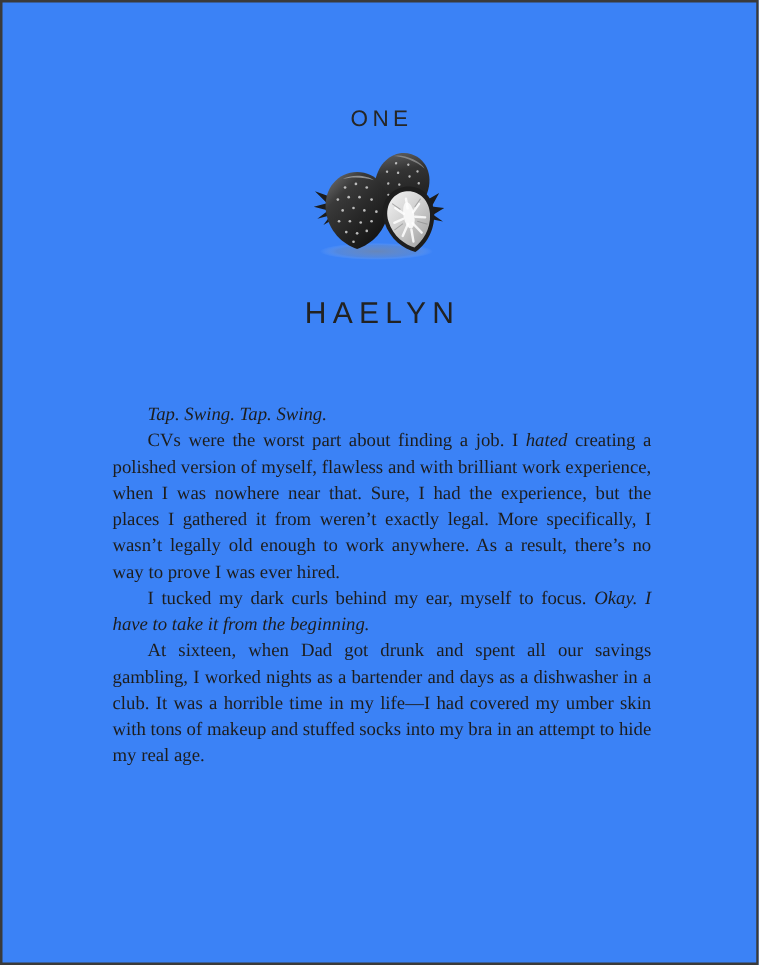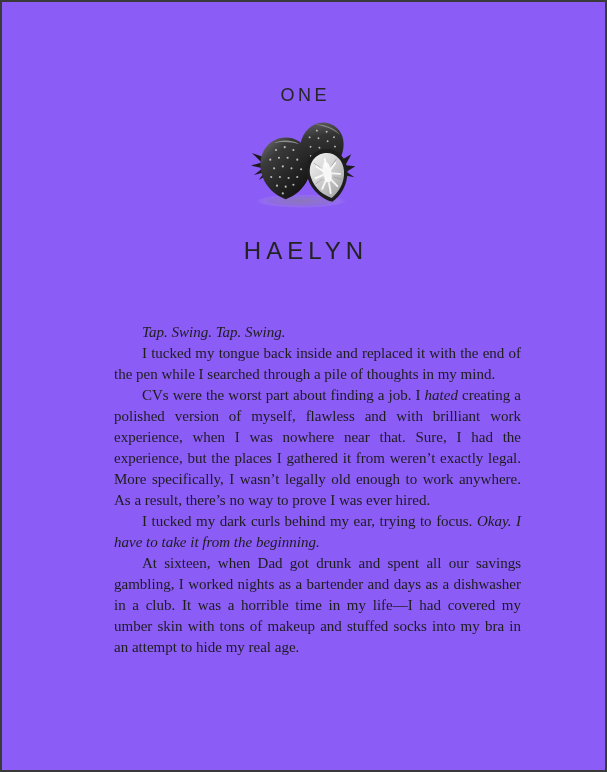--- a/index.html
+++ b/index.html
@@ -5,21 +5,21 @@
   html, body {
     margin: 0; padding: 0;
     background: #ffffff;
     overflow: hidden;
   }
   .page {
     position: relative;
     width: 607px;
     height: 772px;
     box-sizing: border-box;
-    background: #8b5cf6;
+    background: #3b82f6;
     border: 2px solid #3a3a3a;
     font-family: "Liberation Serif", serif;
   }
   .chapter-number {
     position: absolute;
     top: 83px;
     left: 0;
     width: 100%;
     text-align: center;
     font-family: "Liberation Sans", sans-serif;
@@ -59,21 +59,20 @@
     font-size: 15px;
     line-height: 21px;
     color: #1d1d1d;
     text-align: justify;
   }
   .body-text p {
     margin: 0;
   }
   .body-text p.indent {
     text-indent: 28px;
-    margin-left: 24px;
   }
   .italic {
     font-style: italic;
   }
 </style>
 </head>
 <body>
 
 <div class="page">
 
@@ -179,19 +178,18 @@
           <path d="M94,66 L86,62"></path>
         </g>
       </g>
     </svg>
   </div>
 
   <div class="character-name">HAELYN</div>
 
   <div class="body-text">
       <p class="indent"><span class="italic">Tap. Swing. Tap. Swing.</span></p>
-      <p class="indent"><span>I tucked my tongue back inside and replaced it with the end of the pen while I searched through a pile of thoughts in my mind.</span></p>
       <p class="indent"><span>CVs were the worst part about finding a job. I </span><span class="italic">hated</span><span> creating a polished version of myself, flawless and with brilliant work experience, when I was nowhere near that. Sure, I had the experience, but the places I gathered it from weren’t exactly legal. More specifically, I wasn’t legally old enough to work anywhere. As a result, there’s no way to prove I was ever hired.</span></p>
-      <p class="indent"><span>I tucked my dark curls behind my ear, trying to focus. </span><span class="italic">Okay. I have to take it from the beginning.</span></p>
+      <p class="indent"><span>I tucked my dark curls behind my ear, myself to focus. </span><span class="italic">Okay. I have to take it from the beginning.</span></p>
       <p class="indent"><span>At sixteen, when Dad got drunk and spent all our savings gambling, I worked nights as a bartender and days as a dishwasher in a club. It was a horrible time in my life—I had covered my umber skin with tons of makeup and stuffed socks into my bra in an attempt to hide my real age.</span></p>
     </div>
 
 </div>
 
 </body></html>

